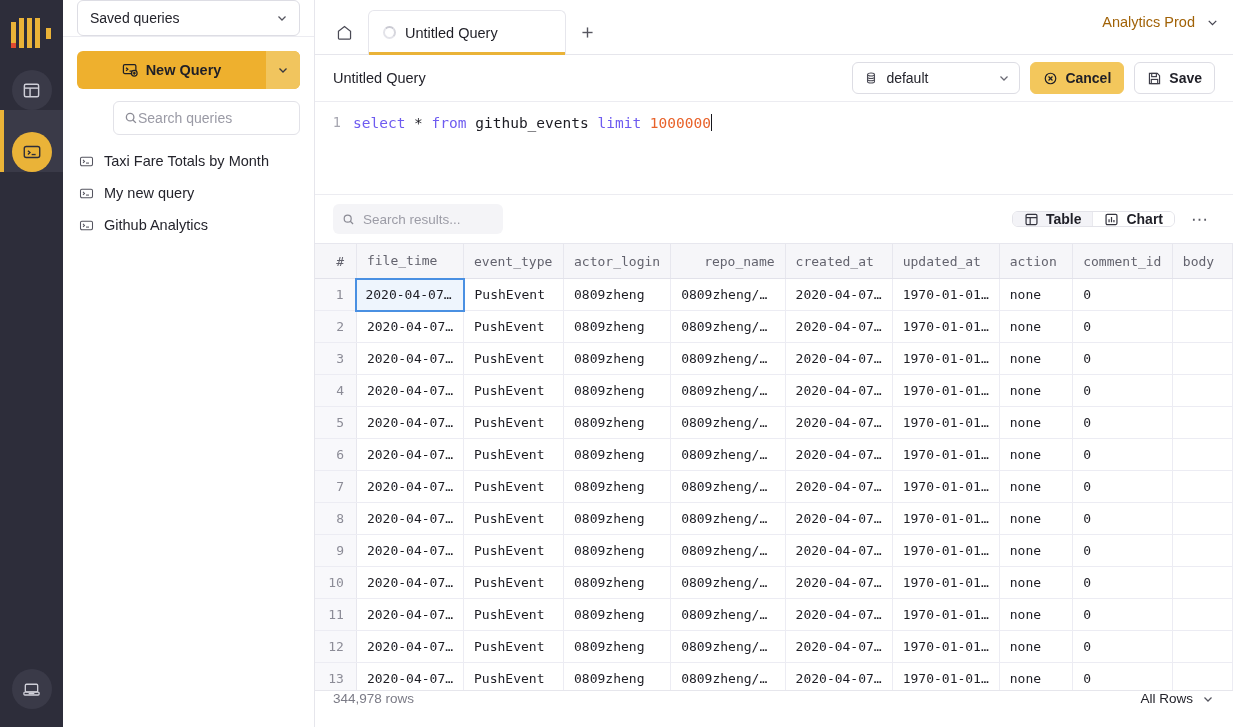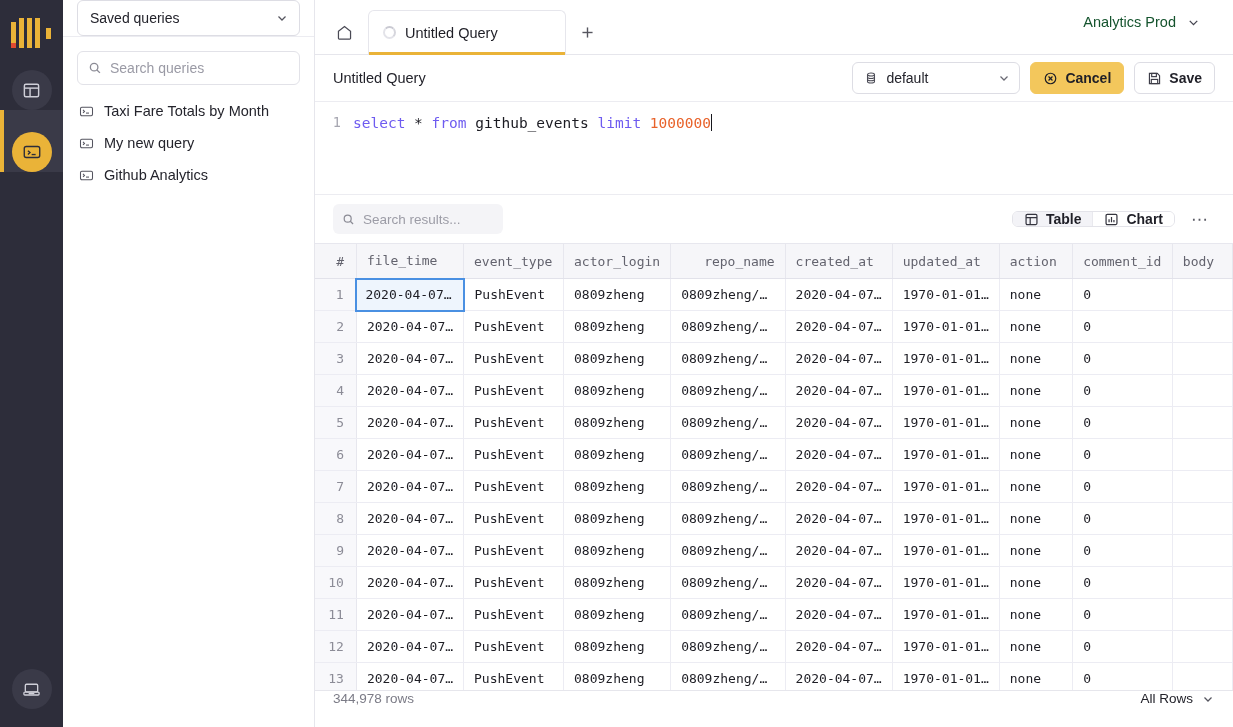--- a/index.html
+++ b/index.html
@@ -59,22 +59,23 @@
   .newq-main {
     flex: 1; display: flex; align-items: center; justify-content: center; gap: 8px;
     font-size: 14.5px; font-weight: bold; color: #1f1f27;
   }
   .newq-caret {
     width: 34px; display: flex; align-items: center; justify-content: center;
     background: #f1c55e; color: #38383f;
   }
   .searchbox {
     height: 34px; border: 1px solid #e2e2e8; border-radius: 6px;
-    display: flex; align-items: center; gap: 8px; padding: 0 10px;
+    display: flex; align-items: center; padding: 0 10px;
     margin-bottom: 10px;
+    margin-left: 36px;
   }
   .searchbox input {
     border: 0; outline: 0; font-size: 14px; color: #23232b; width: 100%;
     font-family: "Liberation Sans", sans-serif; background: transparent;
   }
   .searchbox input::placeholder { color: #9a9aa5; }
   .qitem {
     display: flex; align-items: center; gap: 10px; height: 32px;
     font-size: 14.5px; color: #24242c; padding: 0 2px;
   }
@@ -99,22 +100,22 @@
   .tab:after {
     content: ""; position: absolute; left: 0; right: 0; bottom: -1px; height: 3px; background: #eab338;
   }
   .tab-label { font-size: 14.5px; color: #1e1e26; font-weight: 500; }
   .spinner {
     width: 13px; height: 13px; border-radius: 50%;
     border: 2.2px solid #e3e3e9; border-top-color: #c9c9d2; border-right-color: #d6d6dd;
   }
   .tab-add { width: 42px; height: 44px; display: flex; align-items: center; justify-content: center; color: #56565f; font-size: 20px; }
   .env {
-    position: absolute; right: 32px; top: 14px; display: flex; align-items: center; gap: 10px;
-    font-size: 14.5px; color: #14532d;
+    position: absolute; right: 13px; top: 14px; display: flex; align-items: center; gap: 10px;
+    font-size: 14.5px; color: #a16207;
   }
 
   .qbar {
     height: 47px; border-bottom: 1px solid #ececf1; display: flex; align-items: center;
     padding: 0 18px 0 18px; gap: 10px;
   }
   .qbar-title { font-size: 14.5px; color: #23232b; flex: 1; }
   .db-select {
     width: 168px; height: 32px; border: 1px solid #dddde4; border-radius: 6px;
     display: flex; align-items: center; padding: 0 8px 0 11px; gap: 8px;
@@ -253,20 +254,42 @@
         <span>Saved queries</span>
         <span>
           <svg width="14" height="14" viewBox="0 0 16 16" fill="none" stroke="#55555f" stroke-width="1.4">
             <polyline points="4,6.3 8,10.3 12,6.3"></polyline>
           </svg>
         </span>
       </div>
     </div>
 
     <div class="sb-body">
+      <div class="newq">
+        <div class="newq-main">
+          <span>
+            <svg width="16" height="16" viewBox="0 0 18 18" fill="none" stroke="#1f1f27" stroke-width="1.4">
+              <rect x="1.6" y="3" width="14" height="10" rx="1.6"></rect>
+              <polyline points="4.6,6.4 6.6,8.2 4.6,10"></polyline>
+              <line x1="8.4" y1="10.2" x2="11.4" y2="10.2"></line>
+              <circle cx="13.8" cy="12.6" r="3.2" fill="#eeb02e"></circle>
+              <line x1="13.8" y1="10.9" x2="13.8" y2="14.3"></line>
+              <line x1="12.1" y1="12.6" x2="15.5" y2="12.6"></line>
+            </svg>
+          </span>
+          <span>New Query</span>
+        </div>
+        <div class="newq-caret">
+          <span>
+            <svg width="14" height="14" viewBox="0 0 16 16" fill="none" stroke="#38383f" stroke-width="1.5">
+              <polyline points="4,6.3 8,10.3 12,6.3"></polyline>
+            </svg>
+          </span>
+        </div>
+      </div>
 
       <div class="searchbox">
         <span>
           <svg width="14" height="14" viewBox="0 0 16 16" fill="none" stroke="#8b8b95" stroke-width="1.5">
             <circle cx="7" cy="7" r="4.3"></circle>
             <line x1="10.2" y1="10.2" x2="13.6" y2="13.6"></line>
           </svg>
         </span>
         <input value="" placeholder="Search queries" style="">
       </div>

